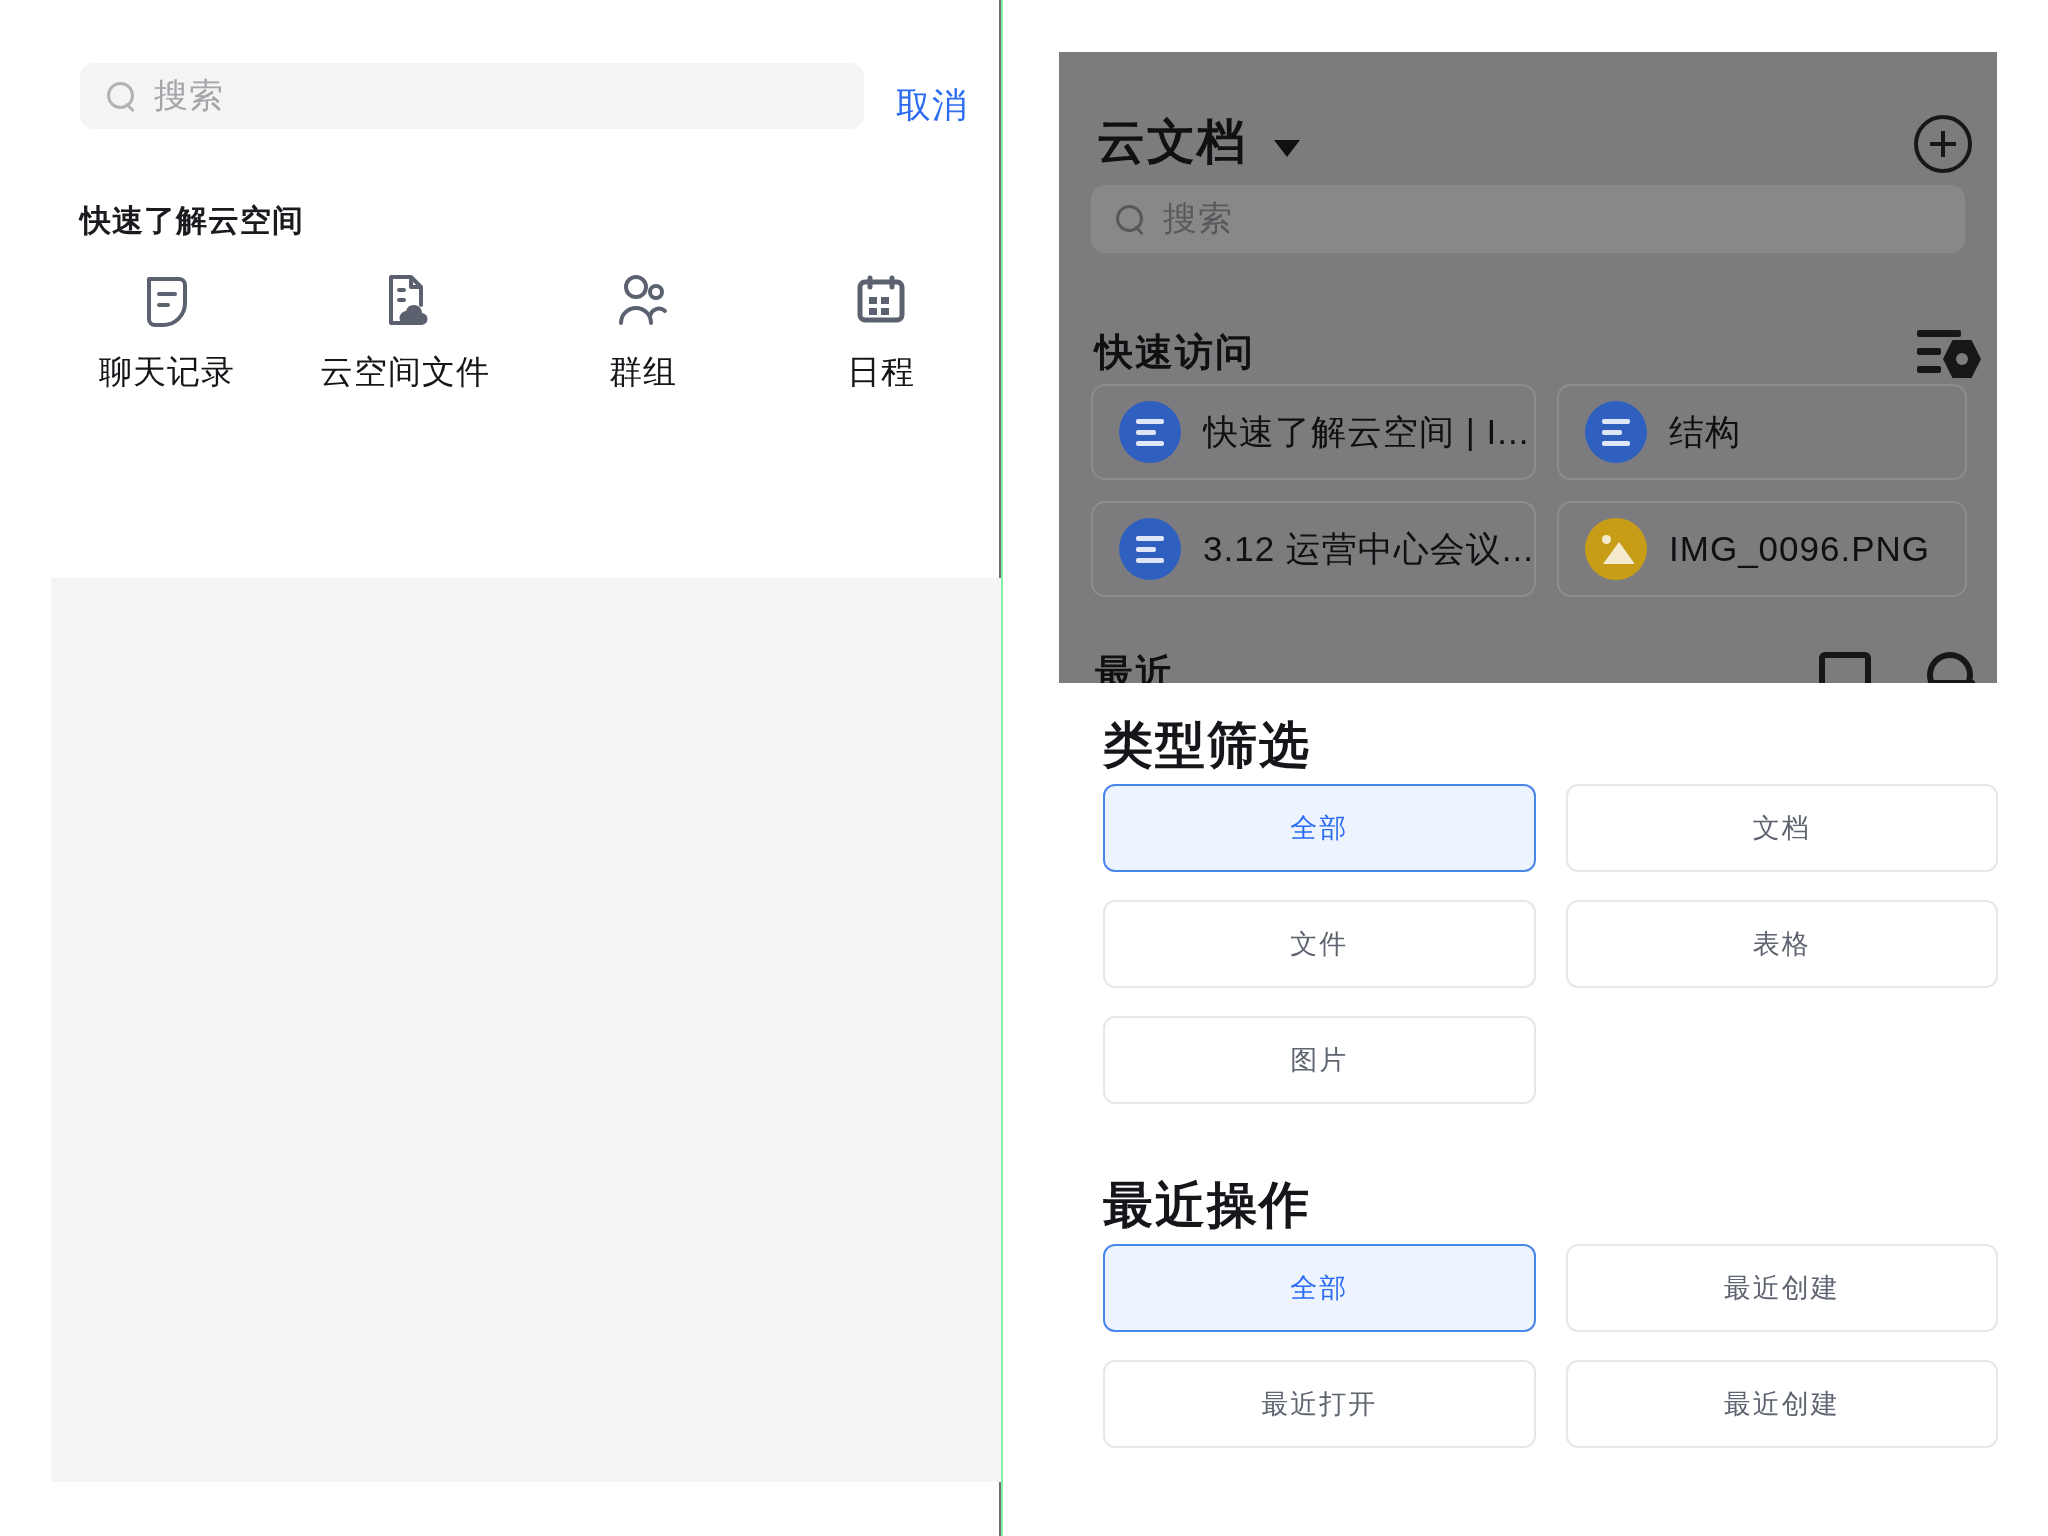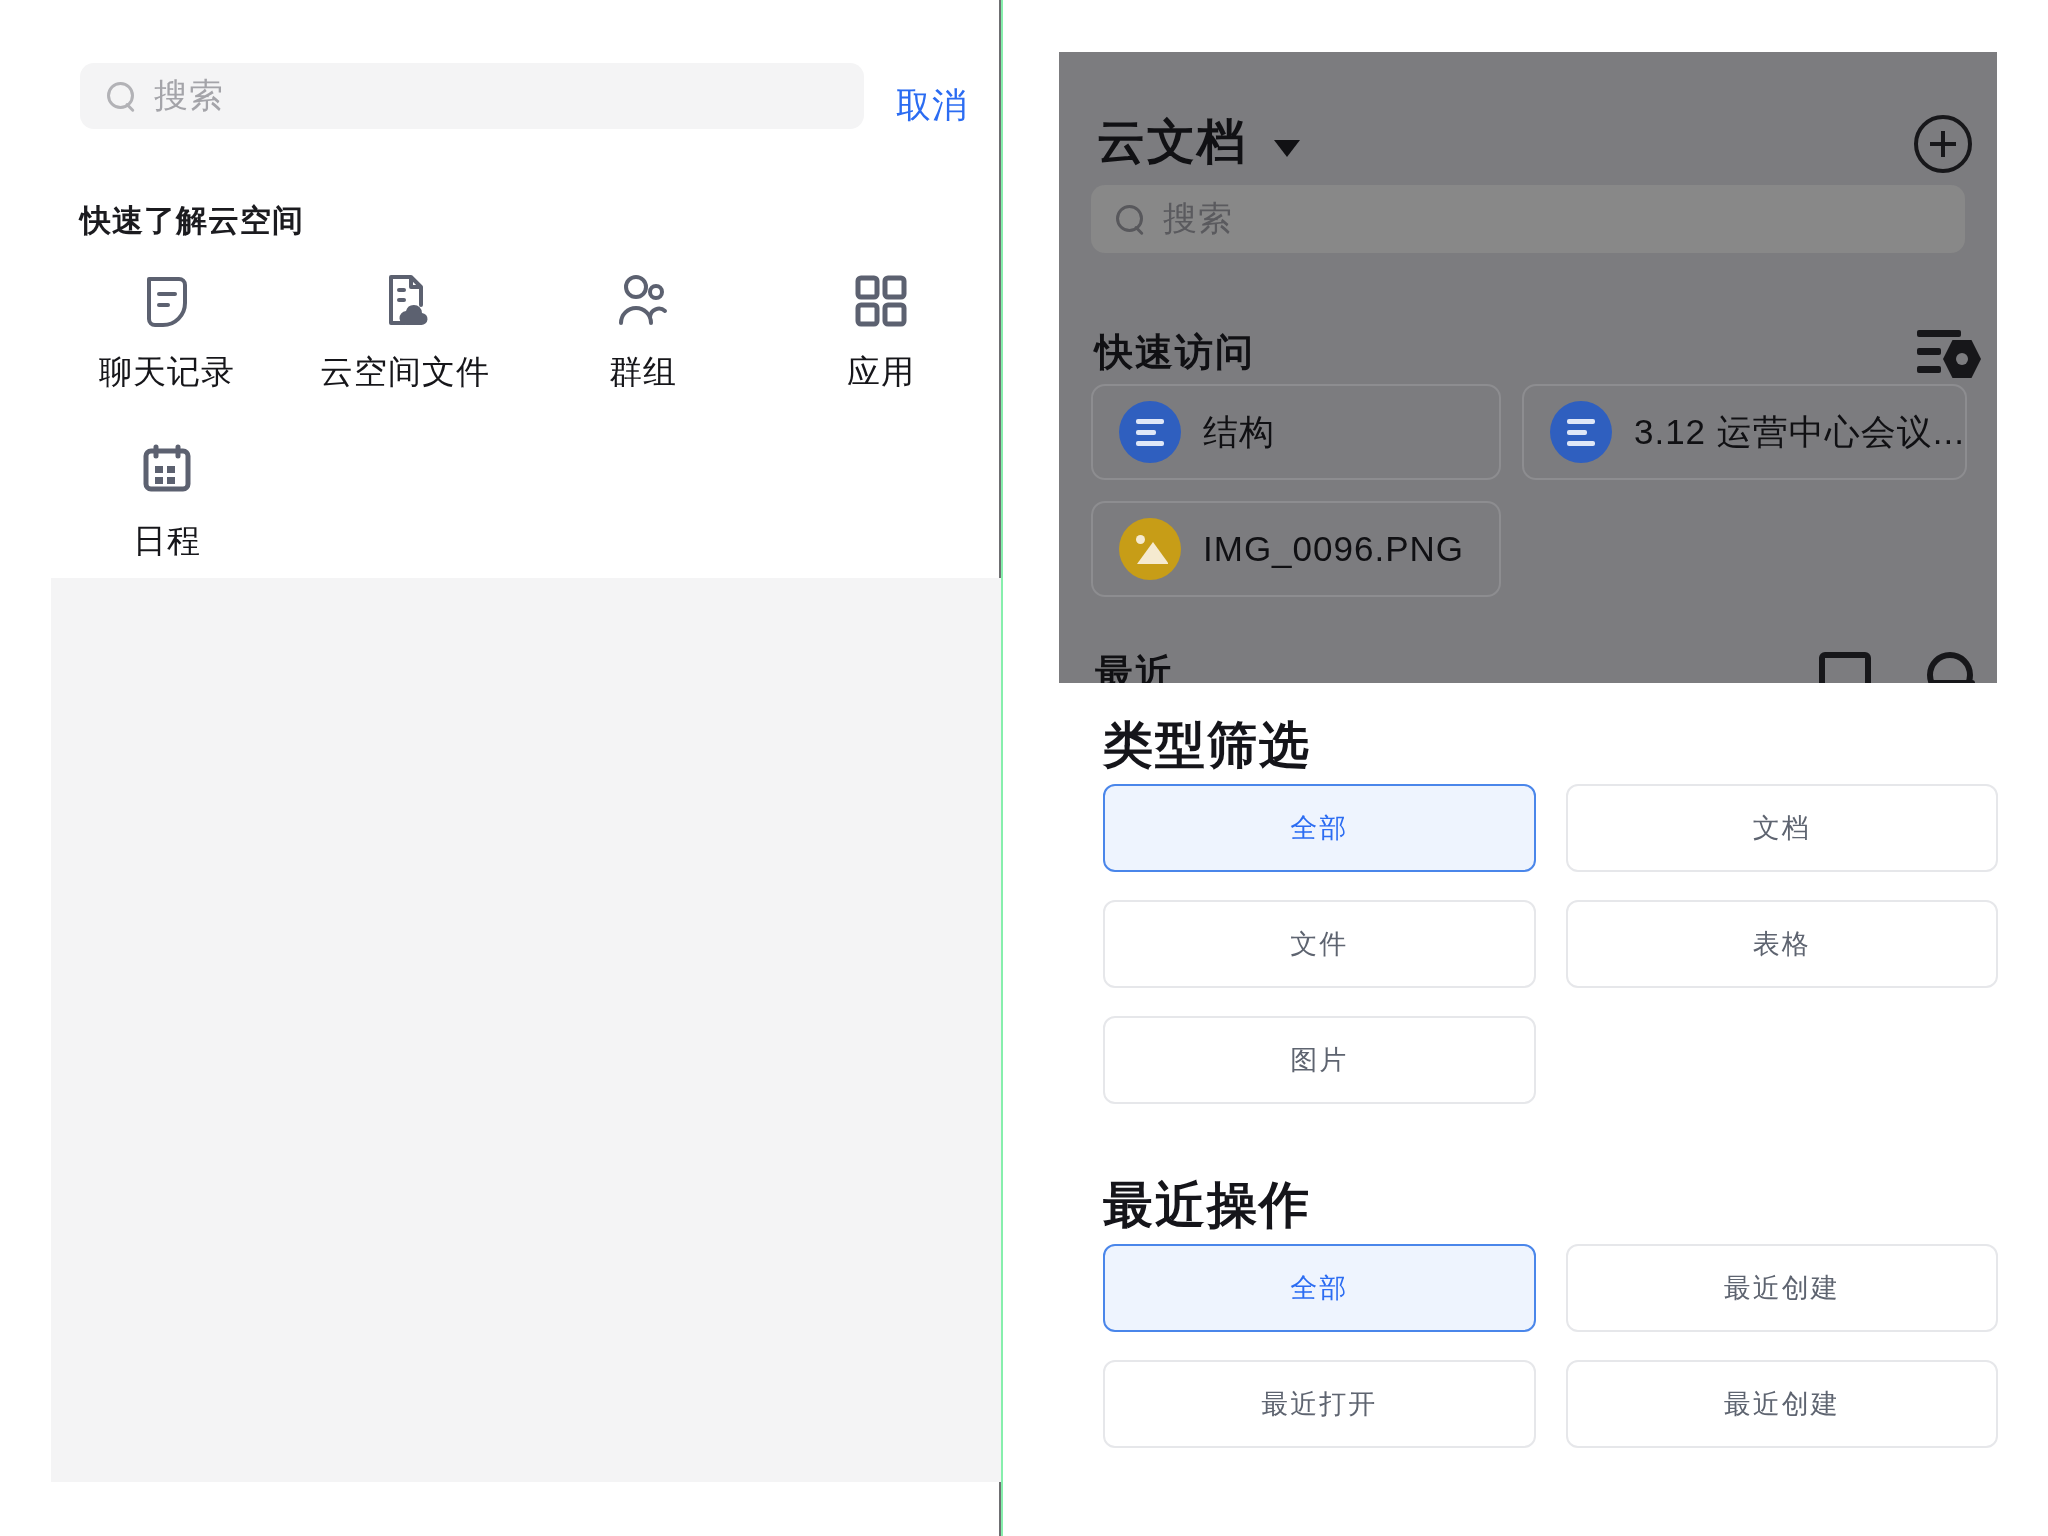--- a/index.html
+++ b/index.html
@@ -202,31 +202,20 @@
           <svg width="58" height="56" viewBox="0 0 58 56" fill="none">
             <circle cx="22" cy="14" r="10" stroke="#5c6170" stroke-width="4"></circle>
             <path d="M7 50 a15 15 0 0 1 30 0" stroke="#5c6170" stroke-width="4" stroke-linecap="round"></path>
             <circle cx="42" cy="19" r="6" stroke="#5c6170" stroke-width="4"></circle>
             <path d="M36 44 a9 9 0 0 1 15 -6" stroke="#5c6170" stroke-width="4" stroke-linecap="round"></path>
           </svg>
         </span>
         <span class="lb">群组</span>
       </div>
 
-      <div class="l-item">
-        <span class="ic">
-          <svg width="52" height="52" viewBox="0 0 52 52" fill="none">
-            <rect x="3" y="3" width="19" height="19" rx="3" stroke="#5c6170" stroke-width="5"></rect>
-            <rect x="30" y="3" width="19" height="19" rx="3" stroke="#5c6170" stroke-width="5"></rect>
-            <rect x="3" y="30" width="19" height="19" rx="3" stroke="#5c6170" stroke-width="5"></rect>
-            <rect x="30" y="30" width="19" height="19" rx="3" stroke="#5c6170" stroke-width="5"></rect>
-          </svg>
-        </span>
-        <span class="lb">应用</span>
-      </div>
 
       <div class="l-item">
         <span class="ic">
           <svg width="54" height="52" viewBox="0 0 54 52" fill="none">
             <rect x="6" y="7" width="42" height="38" rx="5" stroke="#5c6170" stroke-width="5"></rect>
             <path d="M16 3 v9 M38 3 v9" stroke="#5c6170" stroke-width="5" stroke-linecap="round"></path>
             <rect x="15" y="22" width="8" height="7" fill="#5c6170"></rect>
             <rect x="27" y="22" width="8" height="7" fill="#5c6170"></rect>
             <rect x="15" y="33" width="8" height="7" fill="#5c6170"></rect>
             <rect x="27" y="33" width="8" height="7" fill="#5c6170"></rect>
@@ -254,20 +243,28 @@
 
       <div class="ov-sub">快速访问</div>
       <div class="ov-sorticon">
         <i class="b1"></i>
           <i class="b2"></i>
           <i class="b3"></i>
         <span class="ov-hex"></span>
       </div>
 
       <div class="ov-cards">
+        <div class="ov-card">
+          <span class="av doc">
+            <i class="a"></i>
+              <i class="b"></i>
+              <i class="c"></i>
+            </span>
+          <span class="nm">快速了解云空间 | I...</span>
+        </div>
         <div class="ov-card">
           <span class="av doc">
             <i class="a"></i>
               <i class="b"></i>
               <i class="c"></i>
             </span>
           <span class="nm">结构</span>
         </div>
         <div class="ov-card">
           <span class="av doc">

